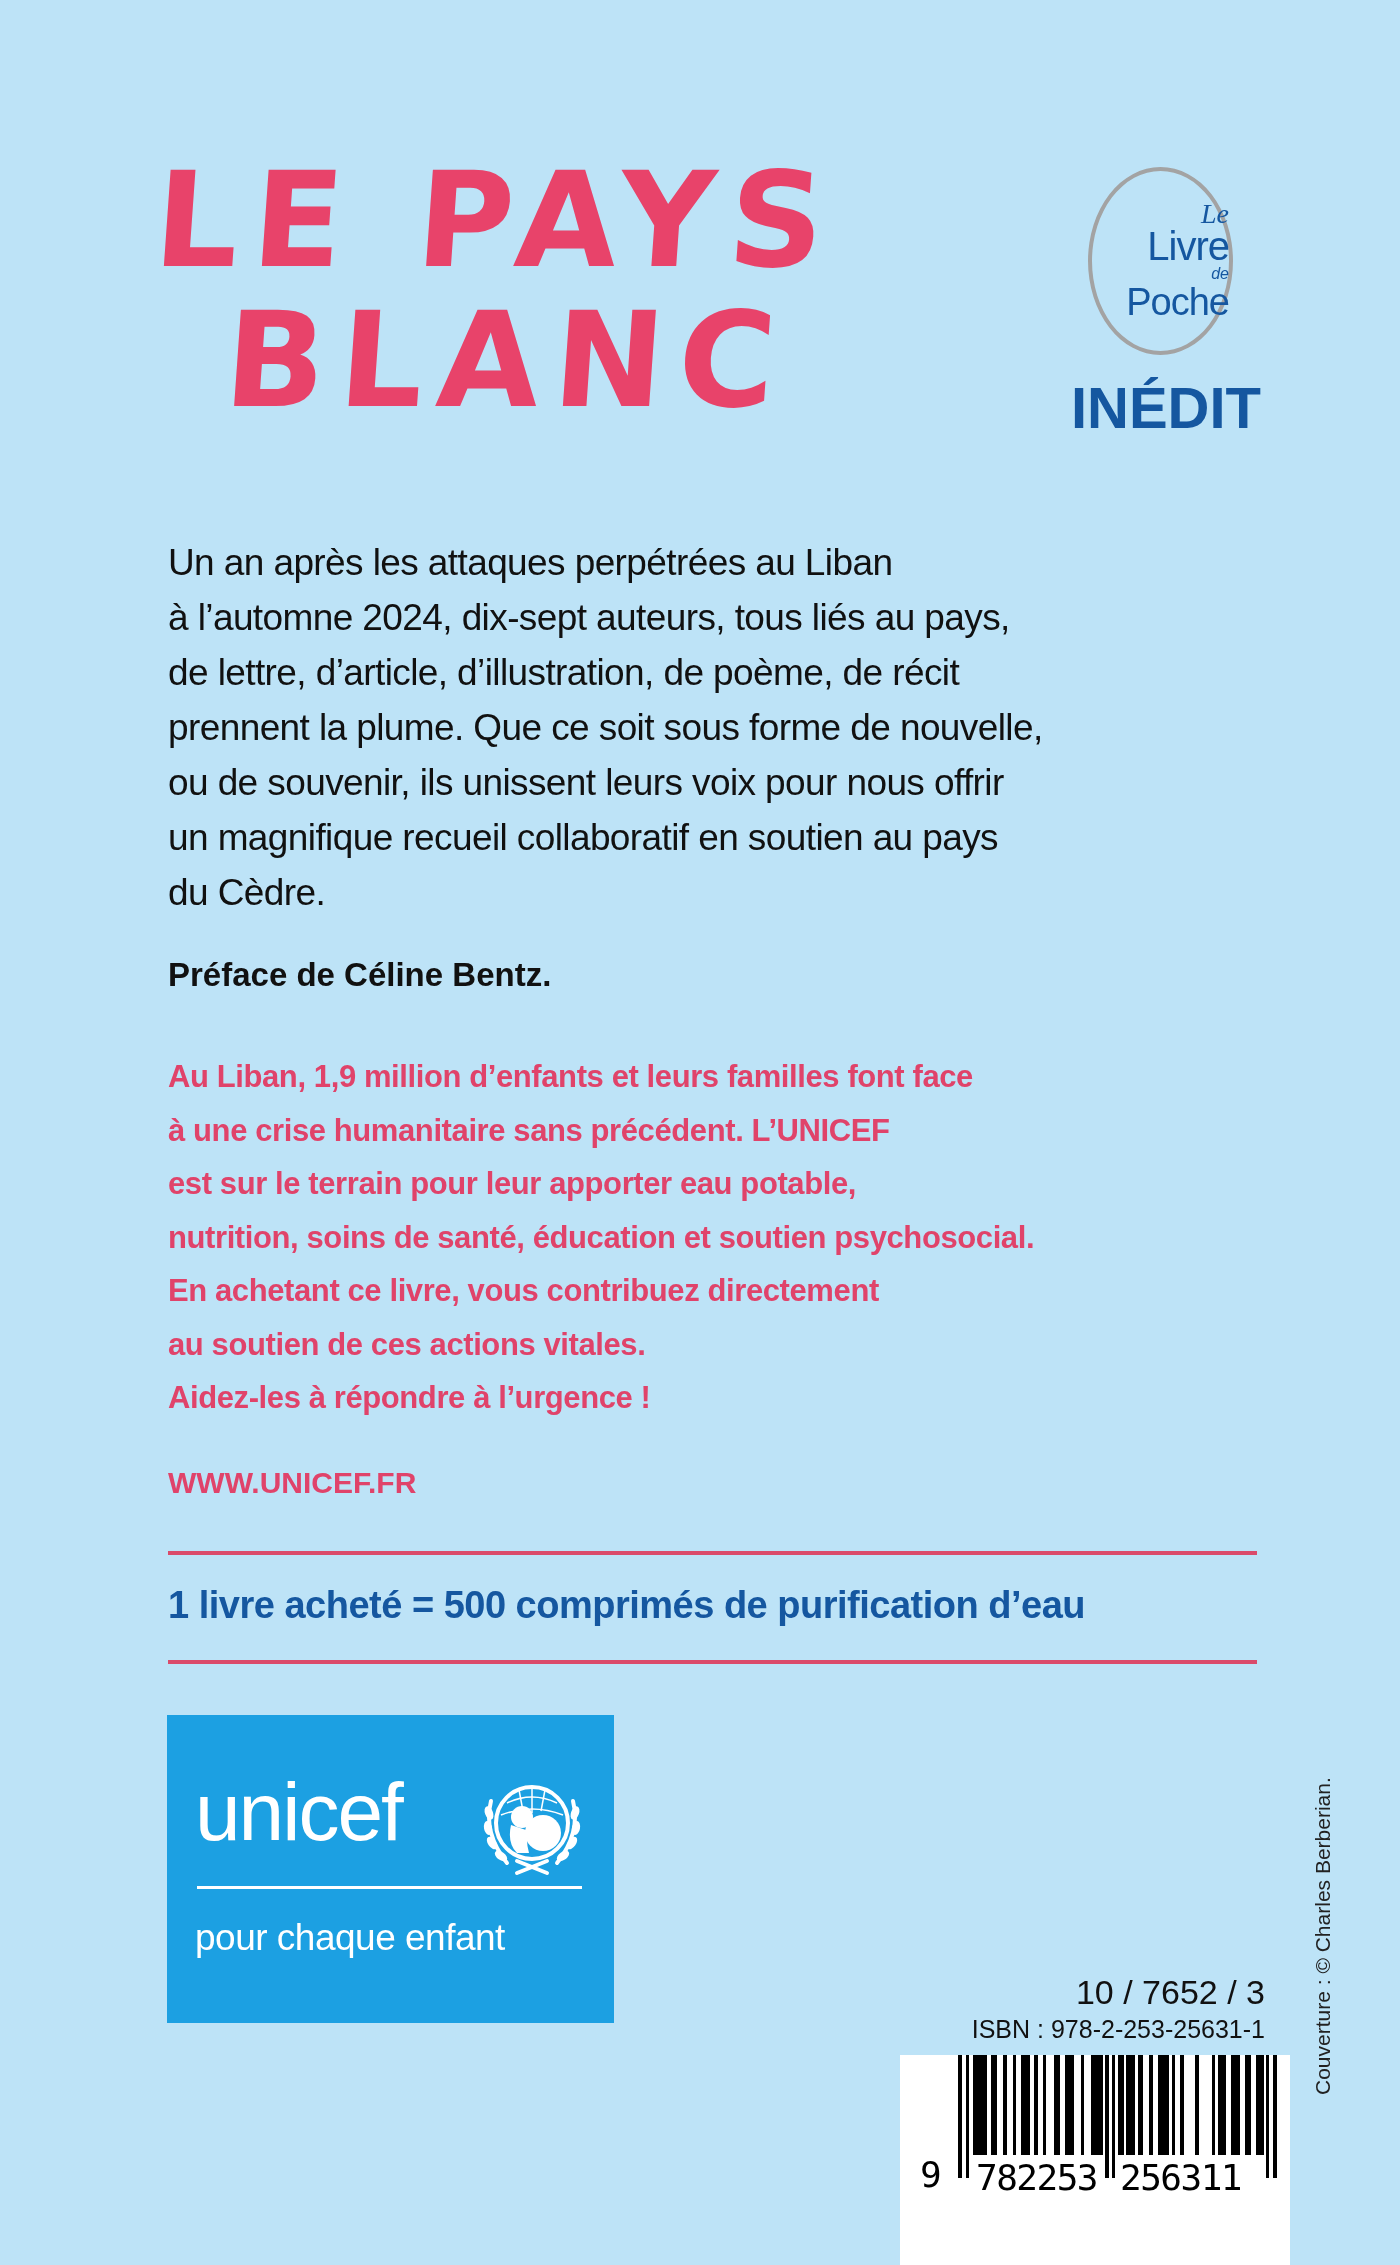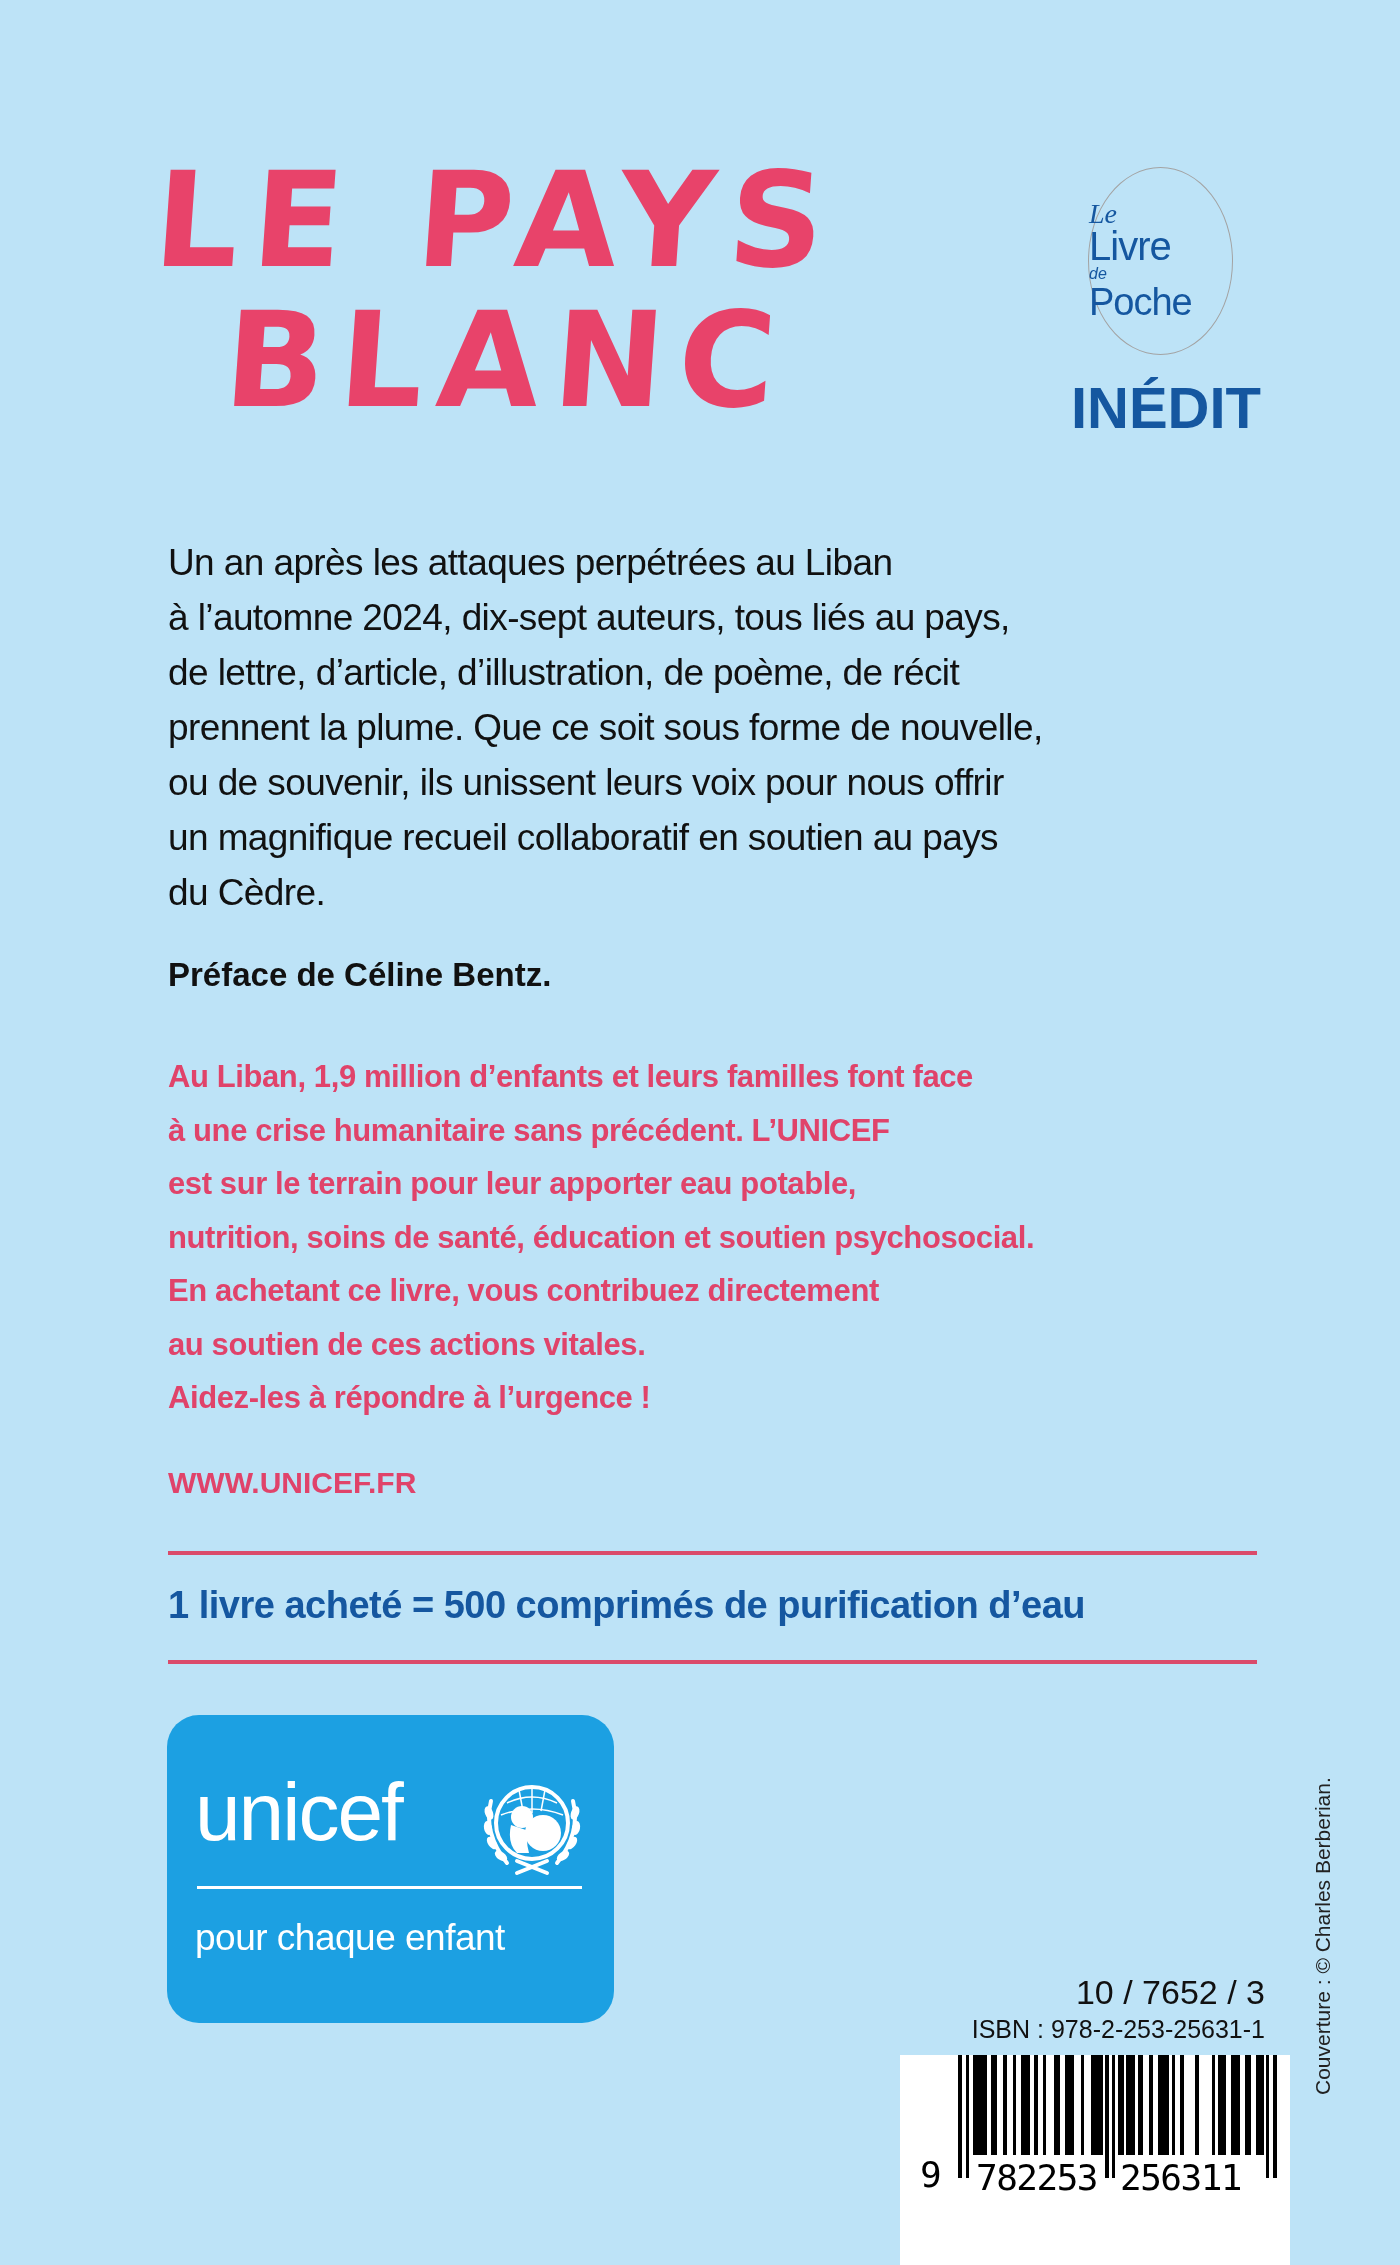--- a/index.html
+++ b/index.html
@@ -15,23 +15,23 @@
     left:150px; top:150px; width:720px;
     color:#E8436A; font-family:"DejaVu Sans", sans-serif; font-weight:bold;
     font-size:132px; line-height:140px; letter-spacing:14px;
     transform:skewX(-4deg);
   }
   .title div:nth-child(2) { padding-left:80px; }
 
   
   .ldp {
     left:1088px; top:167px; width:145px; height:188px;
-    border:1px solid #a3a3a3; border-radius:50%;
+    border:4px solid #a3a3a3; border-radius:50%;
     color:#1557A0; text-align:center; box-sizing:border-box;
-    display:flex; flex-direction:column; align-items:flex-start; justify-content:center;
+    display:flex; flex-direction:column; align-items:flex-end; justify-content:center;
   }
   .ldp .le { font-family:"Liberation Serif", serif; font-style:italic; font-size:28px; line-height:26px; }
   .ldp .livre { font-family:"Liberation Sans", sans-serif; font-size:40px; line-height:38px; letter-spacing:-1px; }
   .ldp .de { font-family:"Liberation Sans", sans-serif; font-style:italic; font-size:16px; line-height:18px; }
   .ldp .poche { font-family:"Liberation Sans", sans-serif; font-size:38px; line-height:38px; letter-spacing:-1px; }
   .inedit {
     left:1055px; top:378px; width:222px; text-align:center;
     color:#1557A0; font-weight:bold; font-size:58px; line-height:60px;
   }
 
@@ -55,21 +55,21 @@
   }
   .rule { left:168px; width:1089px; height:4px; background:#DA4B6B; }
   .tagline {
     left:168px; top:1575px; width:1100px;
     color:#1557A0; font-weight:bold; font-size:38px; line-height:60px; letter-spacing:-0.5px;
     white-space:nowrap;
   }
 
   
   .unicef {
-    left:167px; top:1715px; width:447px; height:308px; background:#1CA0E2; color:#fff;border-radius:32px;
+    left:167px; top:1715px; width:447px; height:308px; background:#1CA0E2; color:#fff;
   }
   .unicef .word { position:absolute; left:28px; top:52px; font-size:82px; line-height:90px; letter-spacing:-2px; font-weight:normal; }
   .unicef .emblem { position:absolute; left:310px; top:58px; width:110px; height:110px; }
   .unicef .line { position:absolute; left:30px; top:171px; width:385px; height:3px; background:#fff; }
   .unicef .sub { position:absolute; left:28px; top:198px; font-size:37px; line-height:50px; letter-spacing:-0.5px; }
 
   
   .code1 { left:1040px; top:1975px; width:225px; text-align:right; color:#111; font-size:34px; line-height:34px; }
   .code2 { left:900px; top:2012px; width:365px; text-align:right; color:#111; font-size:25px; line-height:34px; }
   .barcode-box { left:900px; top:2055px; width:390px; height:210px; background:#fff; }

